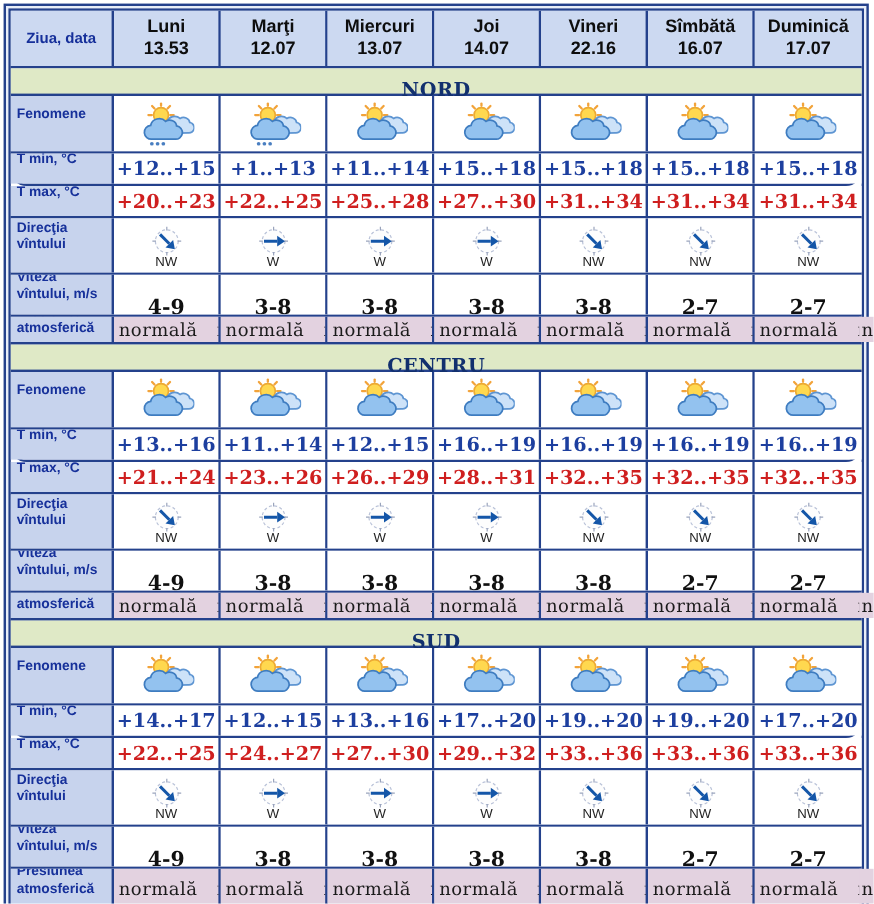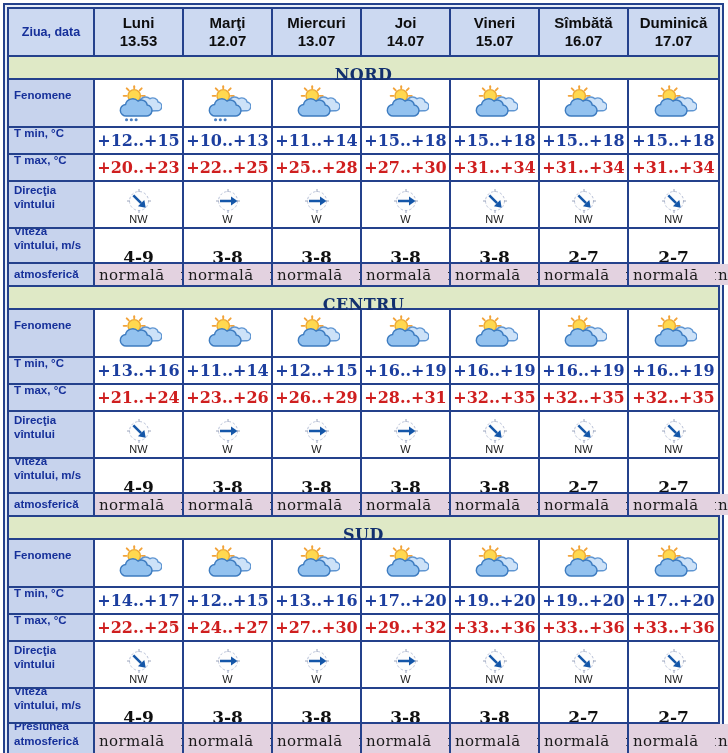--- a/index.html
+++ b/index.html
@@ -22,21 +22,21 @@
     border:2px solid var(--line);
     padding:2px;background:#e8eef8;
   }
   .table-inner{
     width:709px;border:2px solid var(--line);background:#fff;
   }
   .row{display:flex;box-sizing:border-box;border-bottom:2px solid var(--line);}
   .row-header{height:48px;}
   .row-band{height:23px;align-items:center;justify-content:center;background:var(--bandbg);}
   .row-weather{height:48px;}
-  .row-tmin{height:27px;}
+  .row-tmin{height:27px;border-radius:13px;}
   .row-tmax{height:27px;}
   .row-wind{height:47px;}
   .row-speed{height:35px;}
   .row-pressure{height:23px;position:relative;}
   .section-sud .row-pressure,
   .row-pressure.last-row{height:34px;border-bottom:0;}
   .cell{
     box-sizing:border-box;flex:0 0 auto;border-right:2px solid var(--line);
     background:#fff;display:flex;align-items:center;justify-content:center;
     overflow:hidden;
@@ -101,21 +101,21 @@
           <div class="cell day-cell">
             <span class="day-name">Miercuri</span>
             <span class="day-date">13.07</span>
           </div>
           <div class="cell day-cell">
             <span class="day-name">Joi</span>
             <span class="day-date">14.07</span>
           </div>
           <div class="cell day-cell">
             <span class="day-name">Vineri</span>
-            <span class="day-date">15.07</span>
+            <span class="day-date">22.16</span>
           </div>
           <div class="cell day-cell">
             <span class="day-name">Sîmbătă</span>
             <span class="day-date">16.07</span>
           </div>
           <div class="cell day-cell last">
             <span class="day-name">Duminică</span>
             <span class="day-date">17.07</span>
           </div>
         </div>
@@ -246,21 +246,21 @@
           </div>
         </div>
         <div class="row row-tmin">
           <div class="cell label-cell">
             <span class="label-text">T min, °C</span>
           </div>
           <div class="cell data-cell">
             <span class="val tmin-val">+12..+15</span>
           </div>
           <div class="cell data-cell">
-            <span class="val tmin-val">+10..+13</span>
+            <span class="val tmin-val">+1..+13</span>
           </div>
           <div class="cell data-cell">
             <span class="val tmin-val">+11..+14</span>
           </div>
           <div class="cell data-cell">
             <span class="val tmin-val">+15..+18</span>
           </div>
           <div class="cell data-cell">
             <span class="val tmin-val">+15..+18</span>
           </div>

